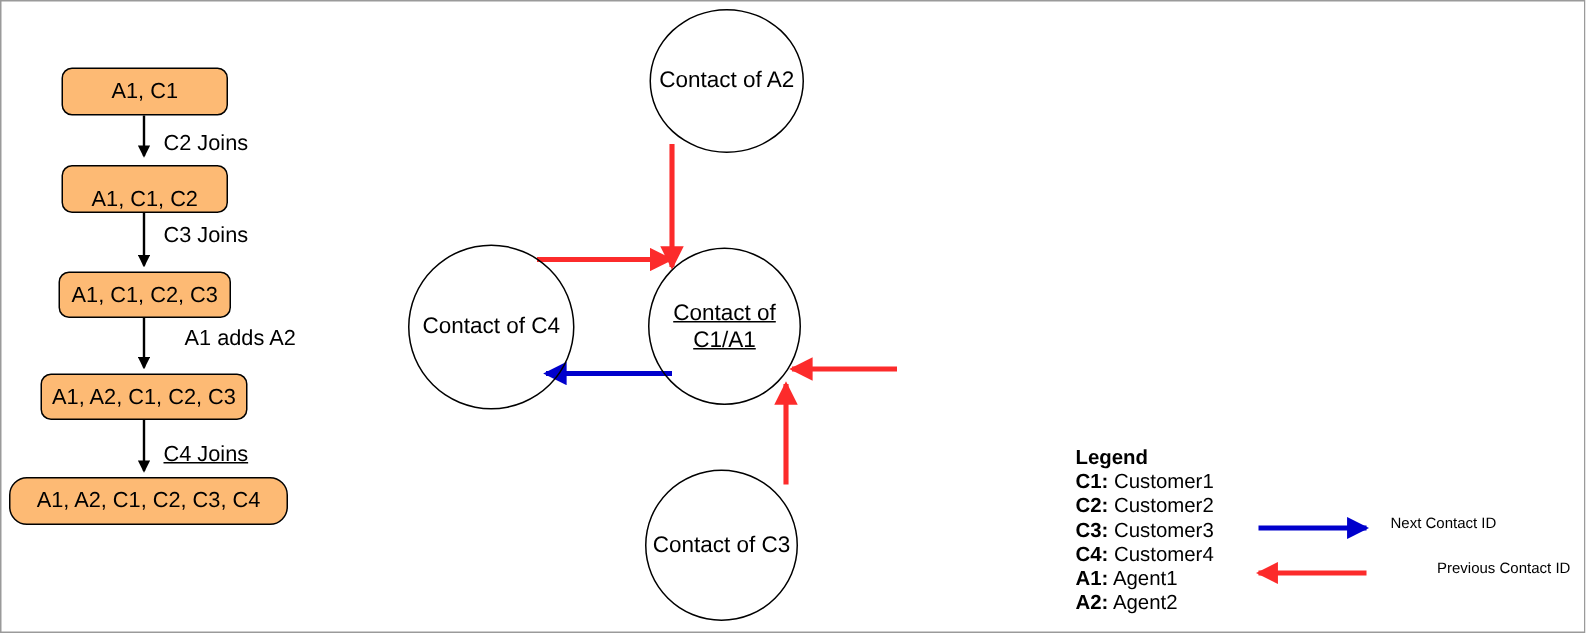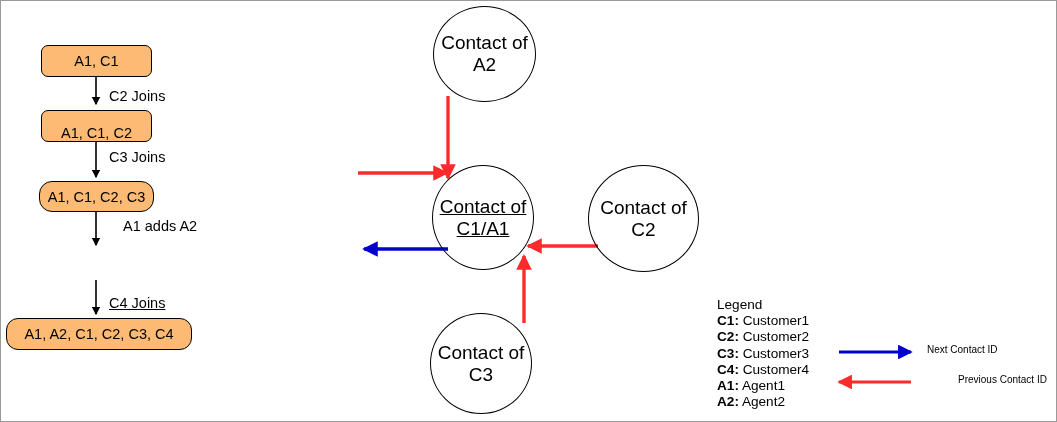--- a/index.html
+++ b/index.html
@@ -46,35 +46,35 @@
   .node-circle {
     position: absolute;
     box-sizing: border-box;
     border: 1.7px solid #000000;
     border-radius: 50%;
     background: transparent;
     display: flex;
     align-items: center;
     justify-content: center;
     text-align: center;
-    font-size: 19px;
+    font-size: 15px;
     line-height: 1.15;
     color: #000000;
   }
   .node-circle span { display: block; }
   #legend {
     position: absolute;
     left: 716px;
     top: 296px;
     font-size: 13.6px;
     line-height: 16.2px;
     color: #000000;
     white-space: nowrap;
   }
-  #legend .legend-title { font-weight: normal; }
+  #legend .legend-title { font-weight: bold; }
   #legend .legend-row .key { font-weight: bold; }
   .legend-arrow-label {
     position: absolute;
     font-size: 10px;
     color: #000000;
     white-space: nowrap;
   }
 </style>
 </head>
 <body>
@@ -119,45 +119,48 @@
       <line x1="910" y1="381" x2="838" y2="381" stroke="#fc2b2b" stroke-width="3.2" marker-end="url(#red-arrow)"></line>
     </g>
   </svg>
 
   <div class="flow-box" style="left:40px; top:44px; width:111px; height:32px;">
     <span>A1, C1</span>
   </div>
   <div class="flow-box" style="left:40px; top:109px; width:111px; height:32px;align-items:flex-end;">
     <span>A1, C1, C2</span>
   </div>
-  <div class="flow-box" style="left:38px; top:180px; width:115px; height:31px;border-radius:13px;">
+  <div class="flow-box" style="left:38px; top:180px; width:115px; height:31px;">
     <span>A1, C1, C2, C3</span>
+  </div>
+  <div class="flow-box" style="left:26px; top:248px; width:138px; height:31px;">
+    <span>A1, A2, C1, C2, C3</span>
   </div>
   <div class="flow-box" style="left:5px; top:317px; width:186px; height:32px;border-radius:12px;">
     <span>A1, A2, C1, C2, C3, C4</span>
   </div>
 
   <div class="edge-label" style="left:108px; top:87px;">C2 Joins</div>
   <div class="edge-label" style="left:108px; top:148px;">C3 Joins</div>
   <div class="edge-label" style="left:122px; top:217px;">A1 adds A2</div>
   <div class="edge-label" style="left:108px; top:294px;text-decoration:underline;">C4 Joins</div>
 
   <div class="node-circle" style="left:432px; top:5px; width:103px; height:96px;">
     <span>Contact of A2</span>
   </div>
 
+  <div class="node-circle" style="left:271px; top:162px; width:111px; height:110px;">
+    <span>Contact of C4</span>
+  </div>
 
   <div class="node-circle" style="left:431px; top:164px; width:102px; height:105px; flex-direction:column;text-decoration:underline;">
     <span>Contact of</span>
     <span>C1/A1</span>
   </div>
 
-  <div class="node-circle" style="left:587px; top:164px; width:111px; height:107px;">
-    <span>Contact of C2</span>
-  </div>
 
   <div class="node-circle" style="left:429px; top:312px; width:102px; height:101px;">
     <span>Contact of C3</span>
   </div>
 
   <div id="legend">
     <div class="legend-title">Legend</div>
     <div class="legend-row">
       <span class="key">C1:</span><span> Customer1</span>
     </div>

